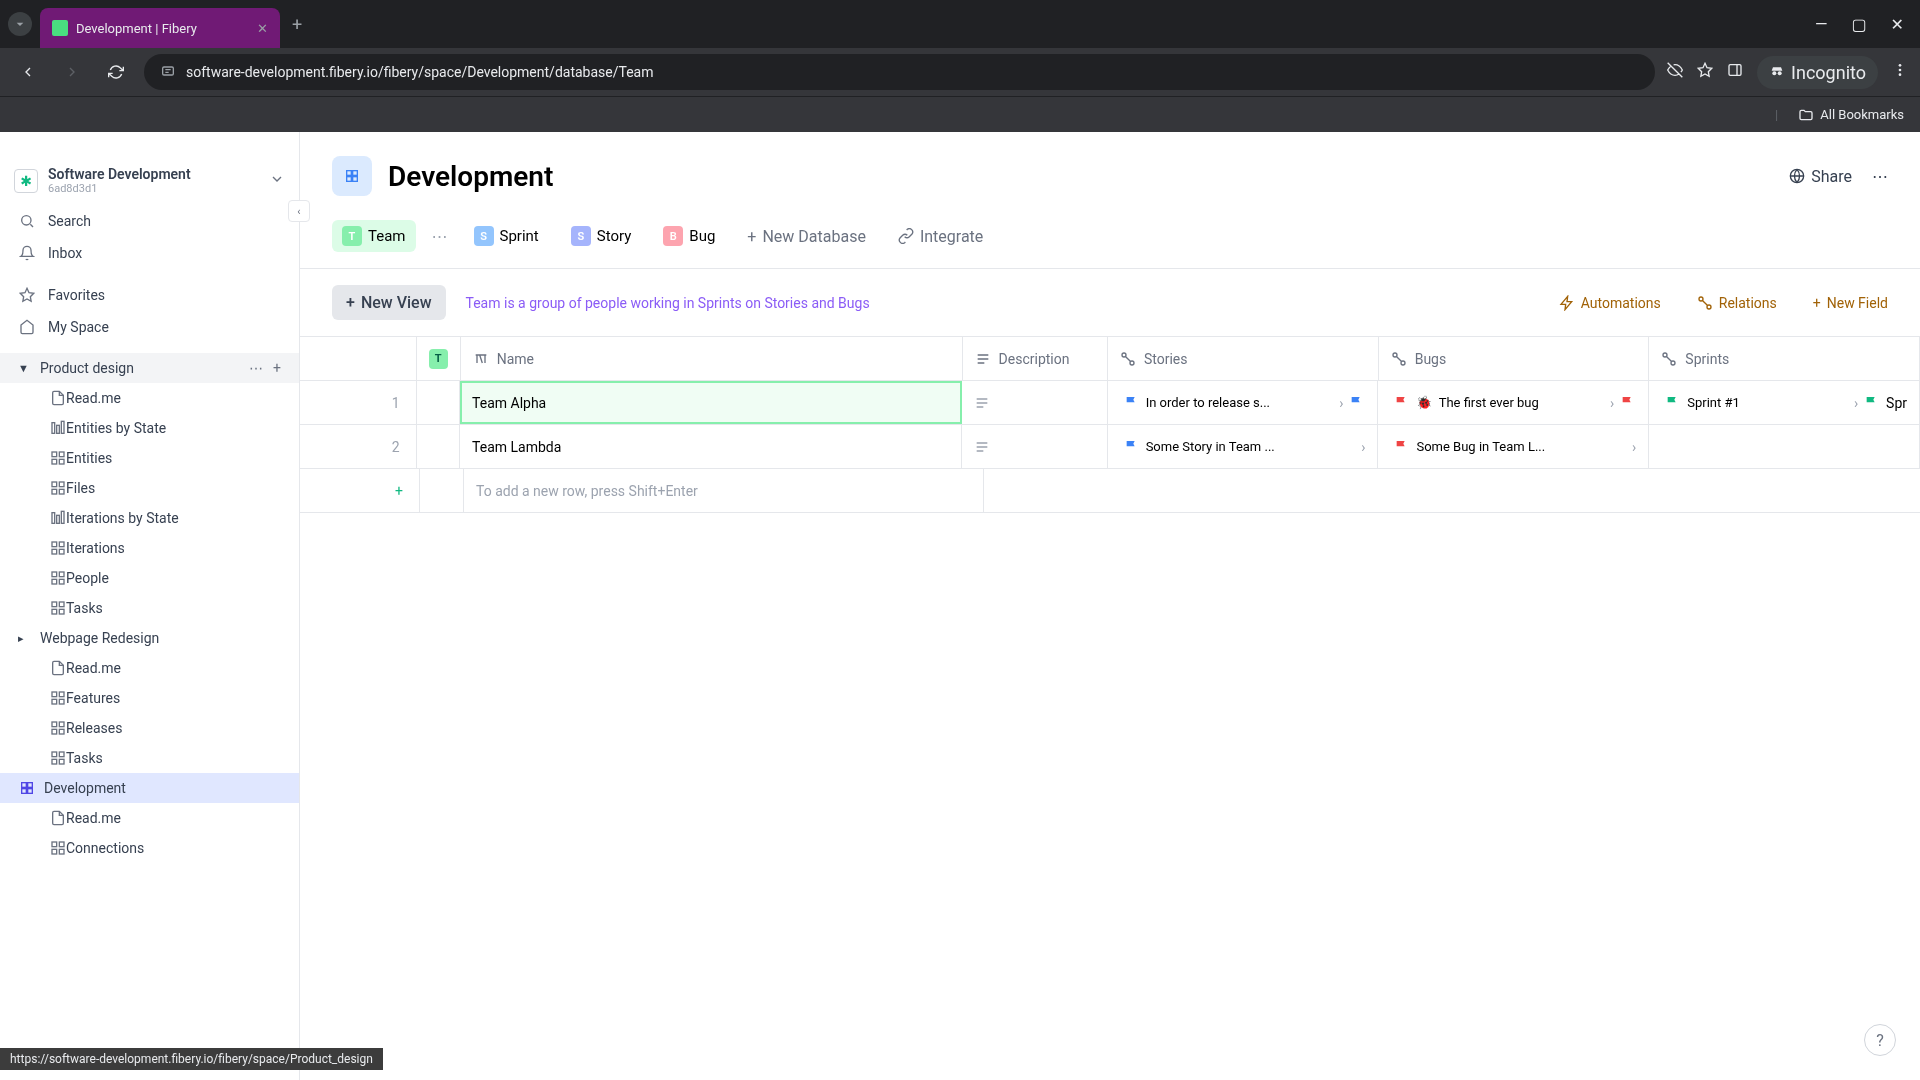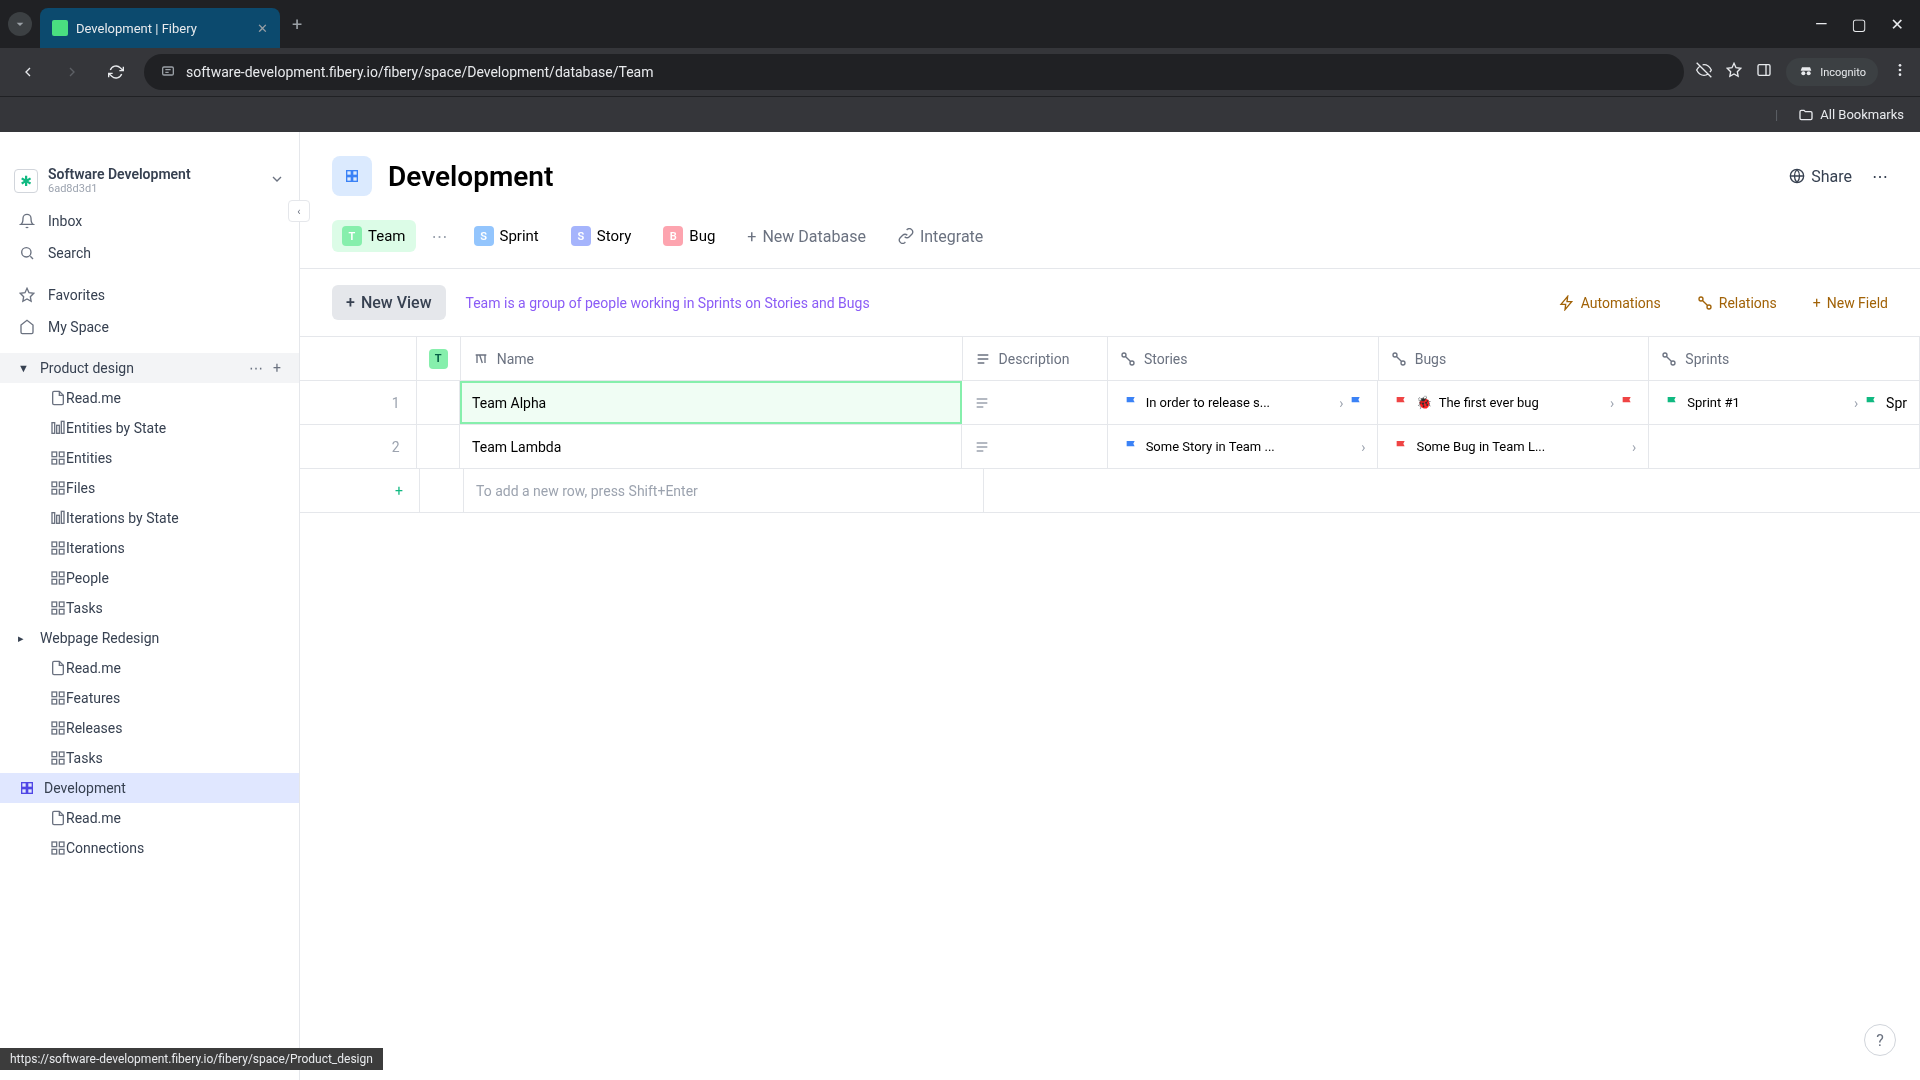--- a/index.html
+++ b/index.html
@@ -2,33 +2,33 @@
 <html><head>
 <meta charset="utf-8">
 <style>
 * { margin: 0; padding: 0; box-sizing: border-box; font-family: -apple-system, BlinkMacSystemFont, "Segoe UI", Roboto, sans-serif; }
 body { background: #fff; overflow: hidden; width: 1920px; height: 1080px; }
 
 
 .browser { display: flex; flex-direction: column; height: 100%; }
 .titlebar { background: #202124; height: 48px; display: flex; align-items: center; padding: 0 8px; }
 .tab-dropdown { width: 24px; height: 24px; border-radius: 50%; background: #3c4043; display: flex; align-items: center; justify-content: center; color: #9aa0a6; margin-right: 8px; }
-.tab { background: #0c4a6e; height: 40px; border-radius: 8px 8px 0 0; display: flex; align-items: center; padding: 0 12px; min-width: 240px; margin-top: 8px; color: #e8eaed; font-size: 13px; gap: 8px; }
+.tab { background: #701a75; height: 40px; border-radius: 8px 8px 0 0; display: flex; align-items: center; padding: 0 12px; min-width: 240px; margin-top: 8px; color: #e8eaed; font-size: 13px; gap: 8px; }
 .tab .favicon { width: 16px; height: 16px; background: #4ade80; border-radius: 2px; }
 .tab .close { margin-left: auto; color: #9aa0a6; cursor: pointer; }
 .newtab { color: #9aa0a6; margin-left: 12px; font-size: 18px; cursor: pointer; }
 .win-controls { margin-left: auto; display: flex; gap: 24px; color: #e8eaed; padding-right: 8px; }
 .win-controls span { cursor: pointer; }
 
 .toolbar { background: #35363a; height: 48px; display: flex; align-items: center; padding: 0 12px; gap: 12px; color: #9aa0a6; }
 .nav-btn { width: 32px; height: 32px; display: flex; align-items: center; justify-content: center; cursor: pointer; border-radius: 50%; }
 .url-bar { flex: 1; background: #202124; height: 36px; border-radius: 18px; display: flex; align-items: center; padding: 0 16px; color: #e8eaed; font-size: 14px; gap: 10px; }
 .url-bar .lock-icon { color: #9aa0a6; }
 .toolbar-right { display: flex; align-items: center; gap: 14px; }
-.incognito { display: flex; align-items: center; gap: 6px; background: #3c4043; padding: 6px 12px; border-radius: 18px; font-size: 11px; color: #e8eaed; }
+.incognito { display: flex; align-items: center; gap: 6px; background: #3c4043; padding: 6px 12px; border-radius: 18px; font-size: 18px; color: #e8eaed; }
 
 .bookmarks-bar { background: #35363a; height: 36px; display: flex; align-items: center; justify-content: flex-end; padding: 0 16px; color: #e8eaed; font-size: 13px; border-top: 1px solid #202124; }
 .bookmarks-bar .divider { color: #5f6368; margin-right: 20px; }
 .bookmarks-bar .all-bm { display: flex; align-items: center; gap: 6px; cursor: pointer; }
 
 
 .app { flex: 1; display: flex; background: #fff; position: relative; }
 .sidebar { width: 300px; border-right: 1px solid #e5e7eb; display: flex; flex-direction: column; padding: 28px 0; overflow-y: auto; font-size: 14px; color: #374151; }
 .workspace-header { display: flex; align-items: center; padding: 6px 14px 10px 14px; gap: 10px; }
 .ws-icon { width: 24px; height: 24px; background: #fff; border: 1px solid #d1d5db; border-radius: 4px; display: flex; align-items: center; justify-content: center; position: relative; }
@@ -195,33 +195,33 @@
           <div class="ws-id">6ad8d3d1</div>
         </div>
         <span class="ws-chevron"><svg viewBox="0 0 24 24" fill="none" stroke="currentColor" stroke-width="2">
               <path d="M6 9l6 6 6-6"></path>
             </svg></span>
       </div>
 
       <div class="side-item">
         <span class="icon">
             <svg viewBox="0 0 24 24" fill="none" stroke="currentColor" stroke-width="2">
-              <path d="M18 8a6 6 0 00-12 0c0 7-3 9-3 9h18s-3-2-3-9M13.7 21a2 2 0 01-3.4 0"></path>
-            </svg>
-          </span>
-        <span class="label">Inbox</span>
-      </div>
-      <div class="side-item">
-        <span class="icon">
-            <svg viewBox="0 0 24 24" fill="none" stroke="currentColor" stroke-width="2">
               <circle cx="11" cy="11" r="7"></circle>
               <path d="M21 21l-4-4"></path>
             </svg>
           </span>
         <span class="label">Search</span>
+      </div>
+      <div class="side-item">
+        <span class="icon">
+            <svg viewBox="0 0 24 24" fill="none" stroke="currentColor" stroke-width="2">
+              <path d="M18 8a6 6 0 00-12 0c0 7-3 9-3 9h18s-3-2-3-9M13.7 21a2 2 0 01-3.4 0"></path>
+            </svg>
+          </span>
+        <span class="label">Inbox</span>
       </div>
 
       <div class="side-section">
         <div class="side-item">
           <span class="icon">
               <svg viewBox="0 0 24 24" fill="none" stroke="currentColor" stroke-width="2">
                 <path d="M12 2l3 6.5 7 1-5 5 1.2 7L12 18l-6.2 3.5L7 14.5 2 9.5l7-1z"></path>
               </svg>
             </span>
           <span class="label">Favorites</span>

